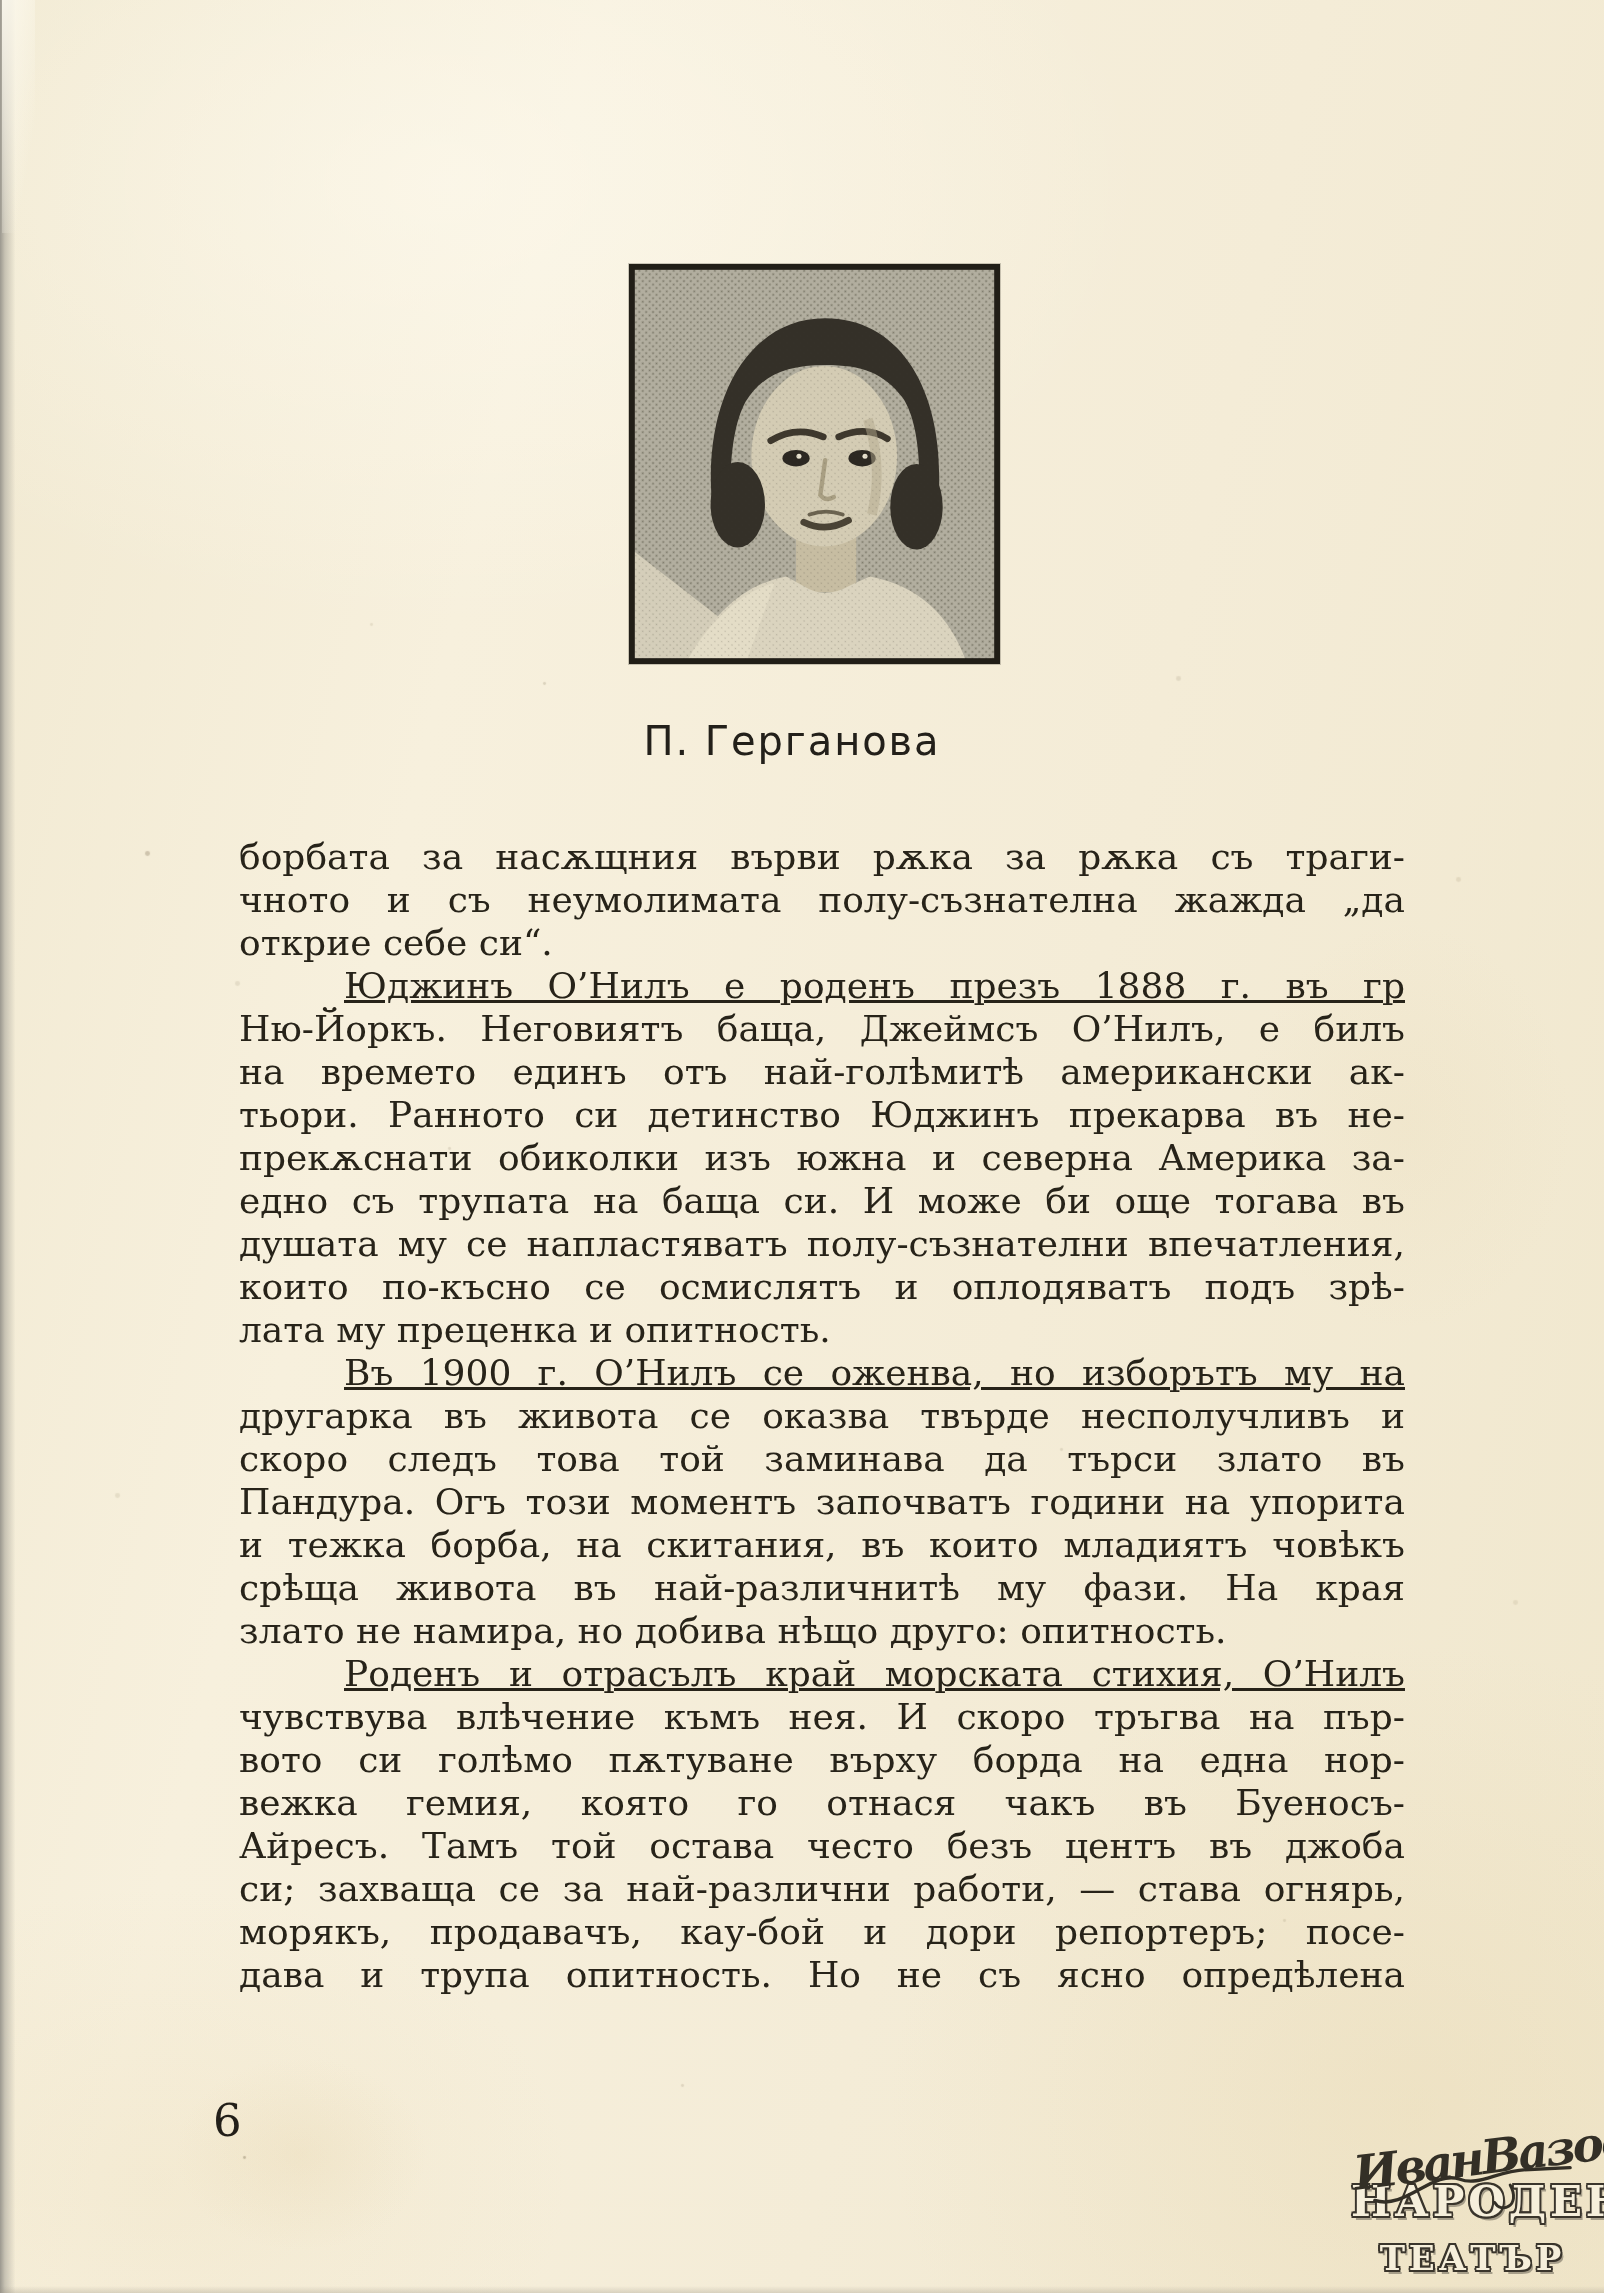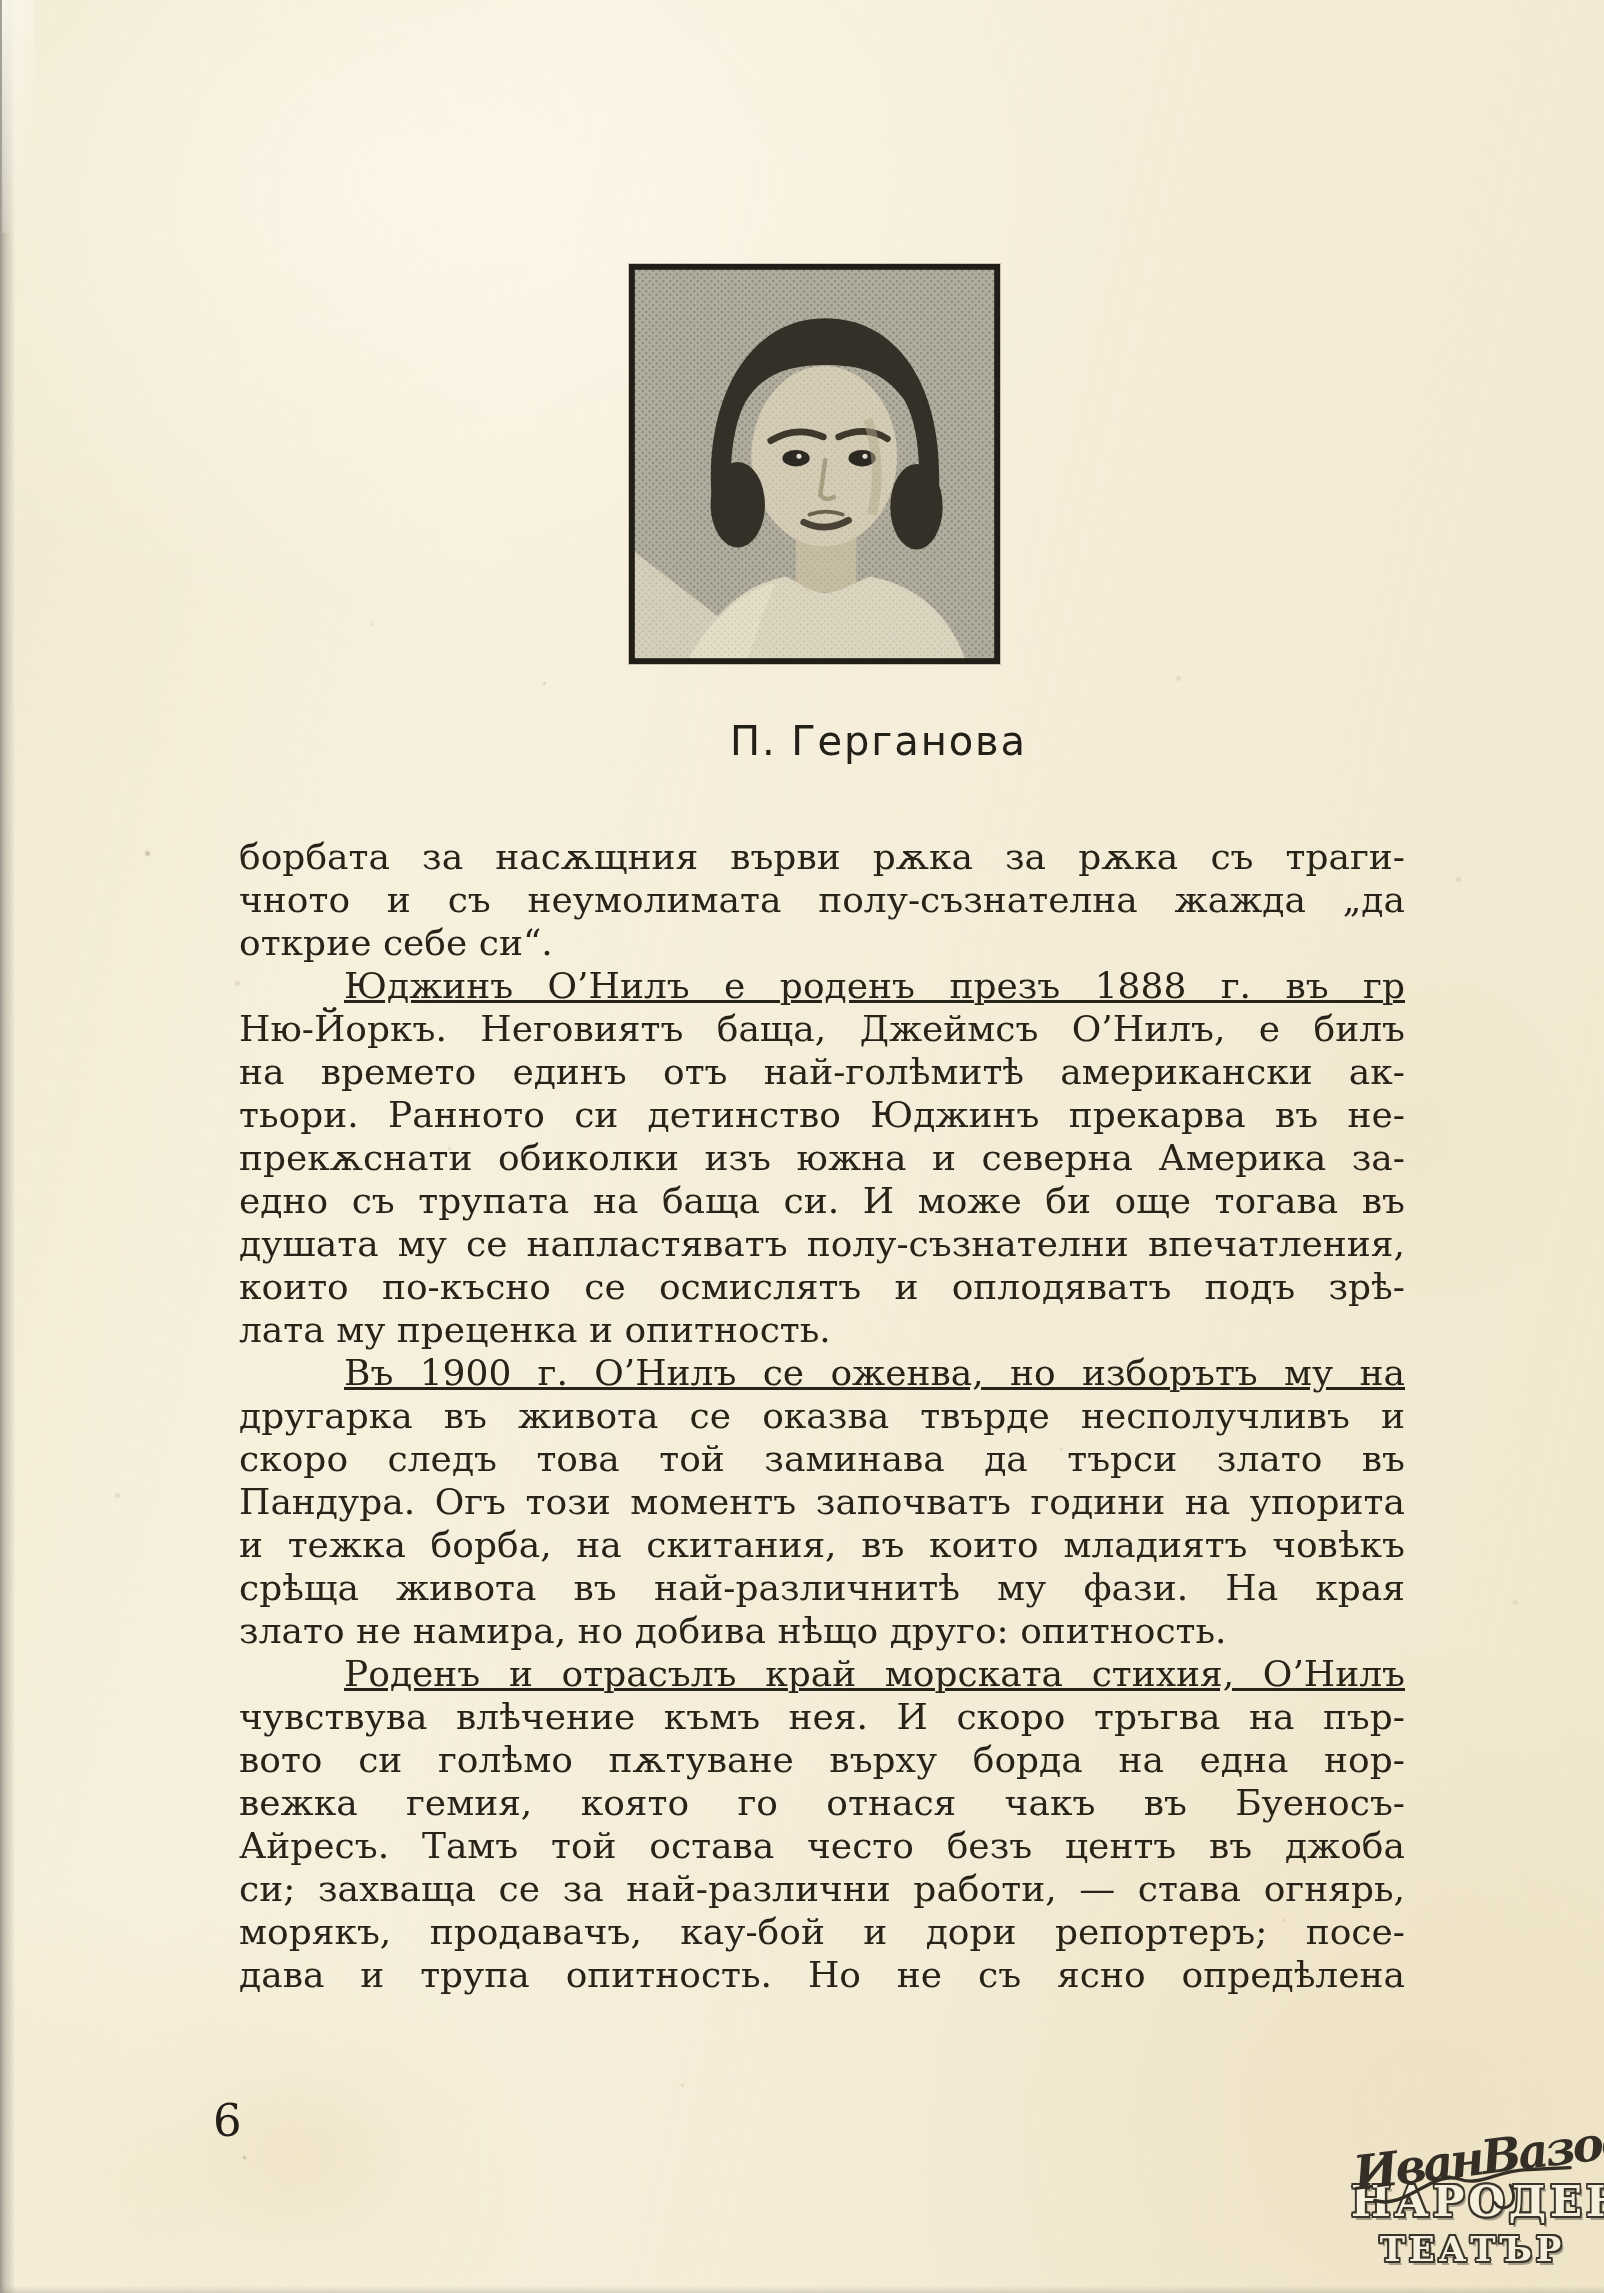--- a/index.html
+++ b/index.html
@@ -61,22 +61,22 @@
     background: radial-gradient(closest-side, rgba(222,199,148,.10), rgba(222,199,148,0));
   }
   
   .photo {
     position: absolute; left: 629px; top: 264px; width: 371px; height: 400px;
     box-shadow: 0 0 0 1px rgba(60,55,45,.25);
   }
   .photo svg { display: block; width: 100%; height: 100%; }
   
   .caption {
-    position: absolute; left: 581px; top: 718px; width: 446px;
-    text-align: right;
+    position: absolute; left: 569px; top: 718px; width: 446px;
+    text-align: center;
     font-family: "DejaVu Sans", "Liberation Sans", sans-serif;
     font-size: 40px; letter-spacing: 1.9px; color: #23201a;
   }
   
   .body-text {
     position: absolute; left: 239px; top: 835px; width: 1166px;
     font-size: 36px; color: #272319;
     text-rendering: optimizeLegibility;
   }
   .line {
@@ -111,21 +111,21 @@
   .flourish { position: absolute; left: 13.6px; top: 33px; pointer-events: none; }
   .outline-word {
     font-family: "DejaVu Serif", serif; font-weight: bold;
     color: #f6efdb; letter-spacing: 3.9px; line-height: .92; display: block;
     text-shadow:
       1.9px 0 0 #3a352c, -1.9px 0 0 #3a352c, 0 1.9px 0 #3a352c, 0 -1.9px 0 #3a352c,
       1.6px 1.6px 0 #3a352c, -1.6px 1.6px 0 #3a352c, 1.6px -1.6px 0 #3a352c, -1.6px -1.6px 0 #3a352c,
       2.9px 3.9px 0 rgba(58,53,44,.40);
   }
   .stamp-line1 { font-size: 42px; margin-top: -11.6px; }
-  .stamp-line2 { font-size: 34px; margin-top: 12px; }
+  .stamp-line2 { font-size: 34px; margin-top: 21px; }
 </style>
 </head>
 <body>
 
 <div class="page">
 
   <div class="scan-edge-left"></div>
   <div class="corner-sliver"></div>
   <div class="scan-edge-bottom"></div>
   <div class="speck"></div>

